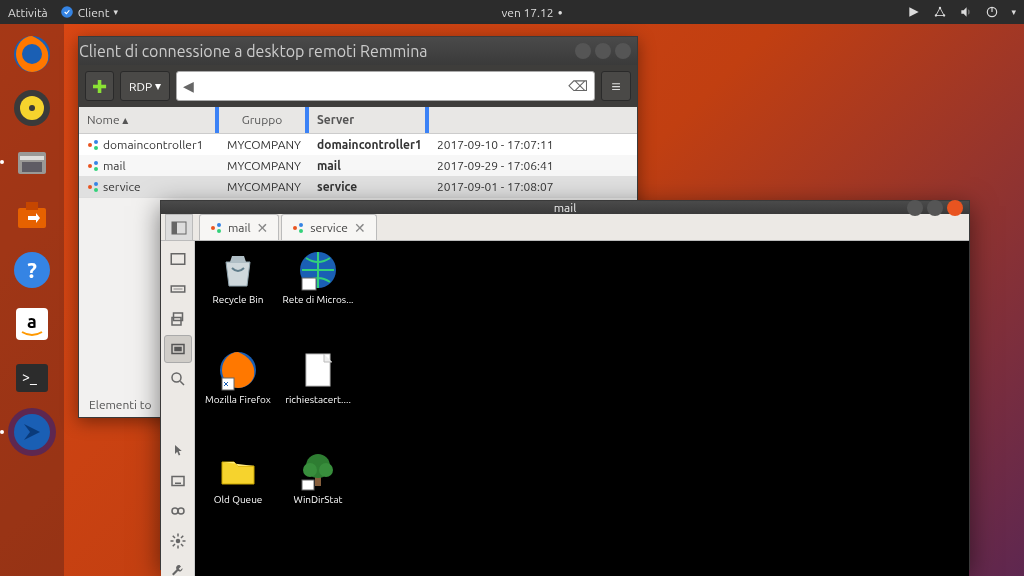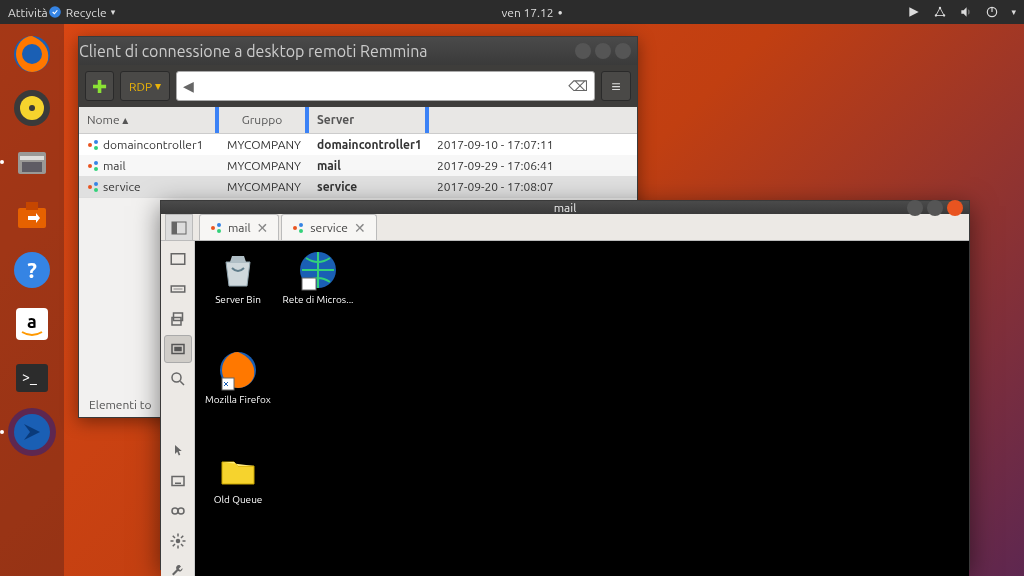--- a/index.html
+++ b/index.html
@@ -1,37 +1,37 @@
 <!DOCTYPE html>
 <html><head>
 <meta charset="utf-8">
 <style>
 * { box-sizing: border-box; margin: 0; padding: 0; font-family: Ubuntu, "Segoe UI", sans-serif; }
 body { width: 1024px; height: 576px; background: linear-gradient(135deg, #dd4814 0%, #c13f11 50%, #5e2750 100%); overflow: hidden; position: relative; }
 
 
 .top-panel { height: 24px; background: #2c2c2c; color: #dcdcdc; display: flex; align-items: center; font-size: 12px; padding: 0 8px; position: relative; }
-.top-panel .left { display: flex; align-items: center; }
+.top-panel .left { display: flex; gap: 12px; align-items: center; }
 .top-panel .center { position: absolute; left: 50%; transform: translateX(-50%); display: flex; align-items: center; gap: 4px; margin-left: 20px; }
 .top-panel .right { margin-left: auto; display: flex; gap: 12px; align-items: center; }
 .top-panel .app-menu { display: flex; align-items: center; gap: 4px; }
 .top-panel svg { width: 14px; height: 14px; fill: #dcdcdc; }
 
 
 .launcher { position: absolute; left: 0; top: 24px; width: 64px; height: 552px; background: rgba(40,20,30,0.3); display: flex; flex-direction: column; align-items: center; padding-top: 6px; gap: 6px; }
 .launcher-item { width: 48px; height: 48px; border-radius: 8px; display: flex; align-items: center; justify-content: center; position: relative; }
 .launcher-item.running::before { content:""; position:absolute; left:-8px; width:4px; height:4px; background:#fff; border-radius:50%; }
 
 
 .remmina-window { position: absolute; left: 78px; top: 36px; width: 560px; background: #f2f1f0; border: 1px solid #3a3a3a; box-shadow: 0 4px 16px rgba(0,0,0,0.4); }
 .titlebar { height: 28px; background: linear-gradient(#4a4a4a,#3a3a3a); color: #ccc; display: flex; align-items: center; justify-content: flex-start; font-size: 16px; position: relative; }
 .titlebar .win-controls { position: absolute; right: 6px; display: flex; gap: 4px; }
 .win-btn { width: 16px; height: 16px; border-radius: 50%; background: #555; display: flex; align-items: center; justify-content: center; }
 .toolbar { height: 42px; background: #3e3d3b; display: flex; align-items: center; padding: 0 6px; gap: 6px; }
-.tool-btn { height: 30px; padding: 0 8px; background: #4a4947; border: 1px solid #2a2a2a; border-radius: 3px; color: #eab308; font-size: 12px; display: flex; align-items: center; }
+.tool-btn { height: 30px; padding: 0 8px; background: #4a4947; border: 1px solid #2a2a2a; border-radius: 3px; color: #ffffff; font-size: 12px; display: flex; align-items: center; }
 .tool-btn.add { color: #8ae234; font-size: 18px; padding: 0 6px; }
 .search-box { flex: 1; height: 30px; background: #fff; border: 1px solid #aaa; border-radius: 3px; display: flex; align-items: center; padding: 0 6px; color: #666; font-size: 14px; position: relative; }
 .search-box .clear { margin-left: auto; }
 .hamburger { width: 30px; height: 30px; background: #4a4947; border: 1px solid #2a2a2a; border-radius: 3px; display: flex; align-items: center; justify-content: center; color: #ddd; }
 
 .table-head { display: flex; background: #e8e7e5; border-bottom: 1px solid #ccc; font-size: 12px; color: #555; }
 .table-head > div { padding: 6px 8px; border-right: 4px solid #3b82f6; }
 .col-name { width: 140px; } .col-group { width: 90px; text-align: center; } .col-server { width: 120px; font-weight: bold; } .col-time { flex: 1; }
 
 .table-body { background: #fff; }
@@ -67,21 +67,21 @@
 <body>
 
 <div class="top-panel">
   <div class="left">
     <span>Attività</span>
     <span class="app-menu">
       <svg viewBox="0 0 24 24">
           <circle cx="12" cy="12" r="10" fill="#3584e4"></circle>
           <path d="M8 12 l3 3 l5 -6" stroke="#fff" stroke-width="2" fill="none"></path>
         </svg>
-      <span>Recycle</span>
+      <span>Client</span>
       <span style="font-size:9px;">▾</span>
     </span>
   </div>
   <div class="center">
     <span>ven 17.12</span>
     <span style="font-size:8px;">●</span>
   </div>
   <div class="right">
     <svg viewBox="0 0 24 24">
         <path d="M4 4 L20 12 L4 20 Z"></path>
@@ -214,21 +214,21 @@
       <div class="col-name">
           <svg class="conn-icon" viewBox="0 0 12 12">
             <circle cx="3" cy="6" r="2" fill="#e95420"></circle>
             <circle cx="9" cy="3" r="2" fill="#3584e4"></circle>
             <circle cx="9" cy="9" r="2" fill="#33d17a"></circle>
           </svg>
           <span>service</span>
         </div>
       <div class="col-group">MYCOMPANY</div>
       <div class="col-server">service</div>
-      <div class="col-time">2017-09-20 - 17:08:07</div>
+      <div class="col-time">2017-09-01 - 17:08:07</div>
     </div>
   </div>
   <div class="statusbar">
       <span>Elementi to</span>
     </div>
 </div>
 
 <div class="session-window">
   <div class="session-titlebar">
     <span>mail</span>
@@ -327,21 +327,21 @@
     </div>
     <div class="remote-desktop" id="desk">
         <div class="desk-icon" style="left: 5px; top: 7px;">
           <div class="ico">
             <svg width="44" height="44" viewBox="0 0 44 44">
               <path d="M10 14 h24 l-3 24 h-18 z" fill="#cfd8dc" stroke="#90a4ae"></path>
               <path d="M14 14 l2-6 h12 l2 6" fill="#b0bec5"></path>
               <path d="M16 20 c4 4 8 4 12 0" stroke="#607d8b" fill="none" stroke-width="2"></path>
             </svg>
           </div>
-          <div class="lbl">Server Bin</div>
+          <div class="lbl">Recycle Bin</div>
         </div>
         <div class="desk-icon" style="left: 5px; top: 107px;">
           <div class="ico">
             <svg width="44" height="44" viewBox="0 0 44 44">
               <circle cx="22" cy="22" r="18" fill="#1a5fb4"></circle>
               <path d="M22 4 C32 8 40 16 38 28 C36 36 28 40 22 40 C12 40 6 30 6 22 C6 12 14 4 22 4" fill="#ff7800"></path>
               <rect x="6" y="30" width="12" height="12" fill="#fff" stroke="#666"></rect>
               <path d="M8 34 l4 4 m0-4 l-4 4" stroke="#1a5fb4"></path>
             </svg>
           </div>
@@ -350,24 +350,45 @@
         <div class="desk-icon" style="left: 85px; top: 7px;">
           <div class="ico">
             <svg width="44" height="44" viewBox="0 0 44 44">
               <circle cx="22" cy="22" r="18" fill="#1a5fb4"></circle>
               <path d="M6 22 h32 M22 4 v36 M10 10 q12 8 24 0 M10 34 q12 -8 24 0" stroke="#33d17a" fill="none" stroke-width="2"></path>
               <rect x="6" y="30" width="14" height="12" fill="#fff" stroke="#666"></rect>
             </svg>
           </div>
           <div class="lbl">Rete di Micros...</div>
         </div>
+        <div class="desk-icon" style="left: 85px; top: 107px;">
+          <div class="ico">
+            <svg width="44" height="44" viewBox="0 0 44 44">
+              <rect x="10" y="6" width="24" height="32" fill="#fff" stroke="#bbb"></rect>
+              <path d="M28 6 v8 h8" fill="#eee" stroke="#bbb"></path>
+            </svg>
+          </div>
+          <div class="lbl">richiestacert....</div>
+        </div>
         <div class="desk-icon" style="left: 5px; top: 207px;">
           <div class="ico">
             <svg width="44" height="44" viewBox="0 0 44 44">
               <path d="M6 14 h12 l4 4 h16 v18 h-32 z" fill="#f6d32d" stroke="#c9a400"></path>
               <path d="M6 14 h12 l4 4 h16" fill="#ffe97a"></path>
             </svg>
           </div>
           <div class="lbl">Old Queue</div>
         </div>
+        <div class="desk-icon" style="left: 85px; top: 207px;">
+          <div class="ico">
+            <svg width="44" height="44" viewBox="0 0 44 44">
+              <rect x="19" y="28" width="6" height="10" fill="#865e3c"></rect>
+              <circle cx="22" cy="18" r="12" fill="#2e7d32"></circle>
+              <circle cx="14" cy="22" r="7" fill="#388e3c"></circle>
+              <circle cx="30" cy="22" r="7" fill="#388e3c"></circle>
+              <rect x="6" y="32" width="12" height="10" fill="#fff" stroke="#666"></rect>
+            </svg>
+          </div>
+          <div class="lbl">WinDirStat</div>
+        </div>
       </div>
   </div>
 </div>
 
 </body></html>

